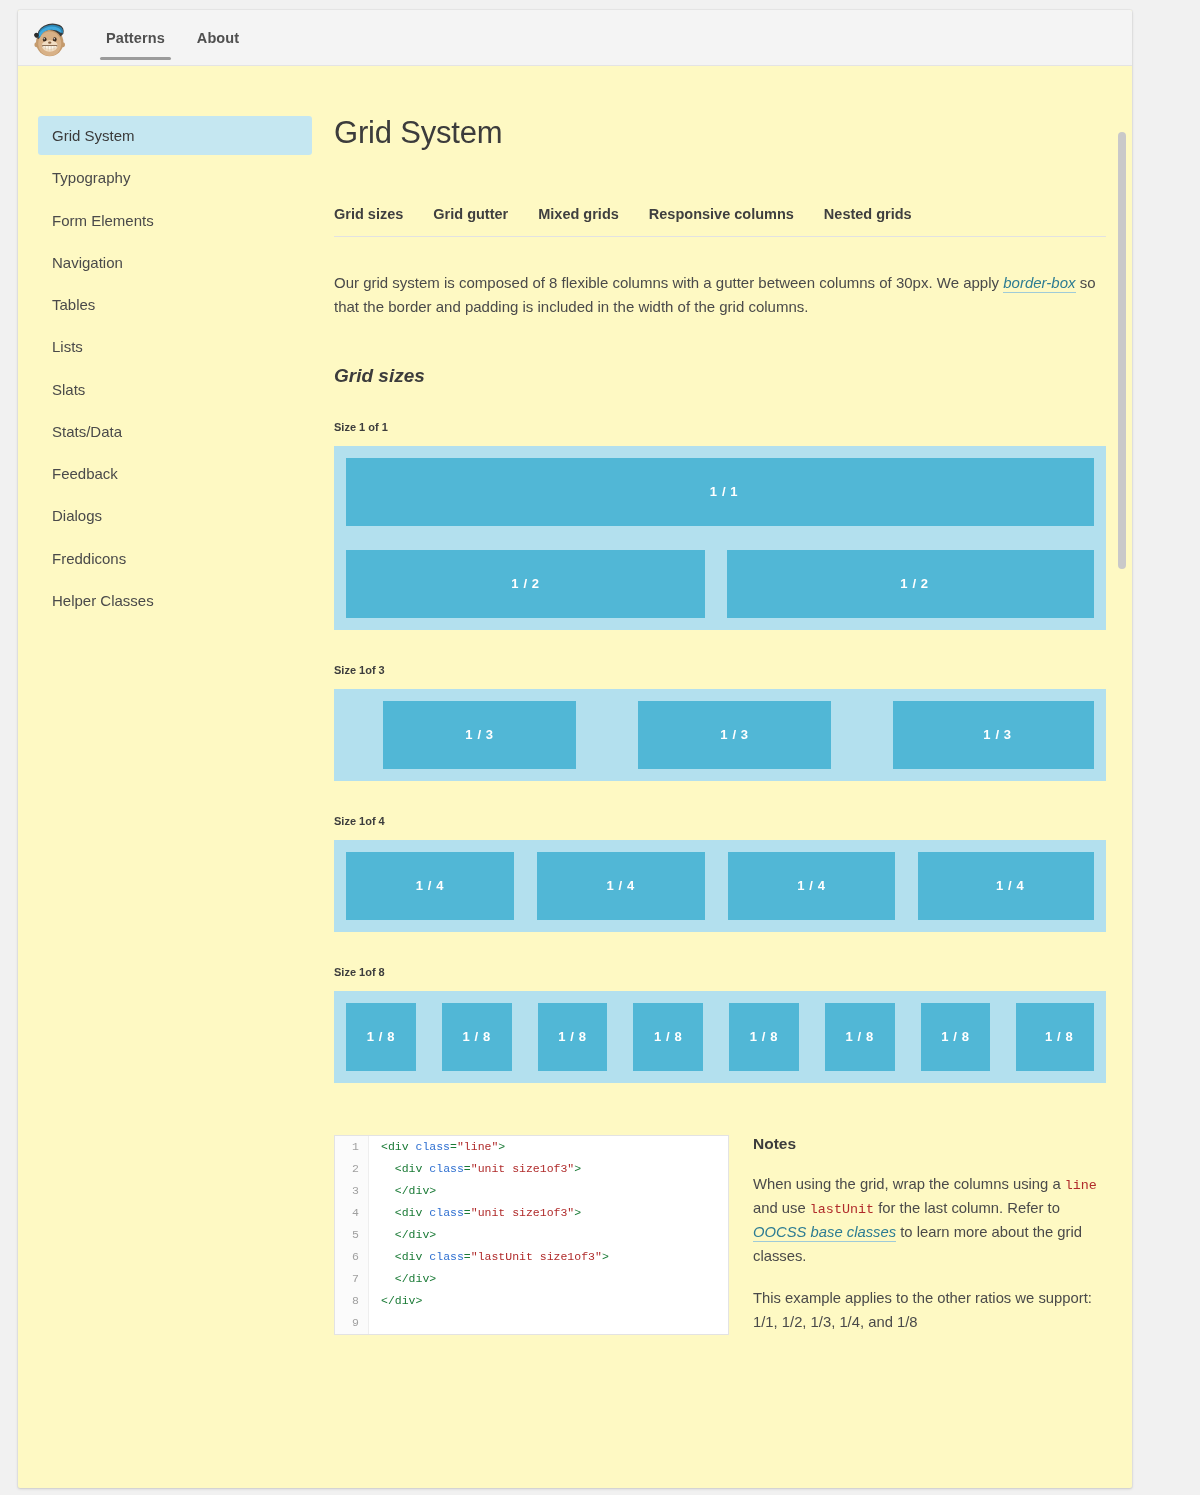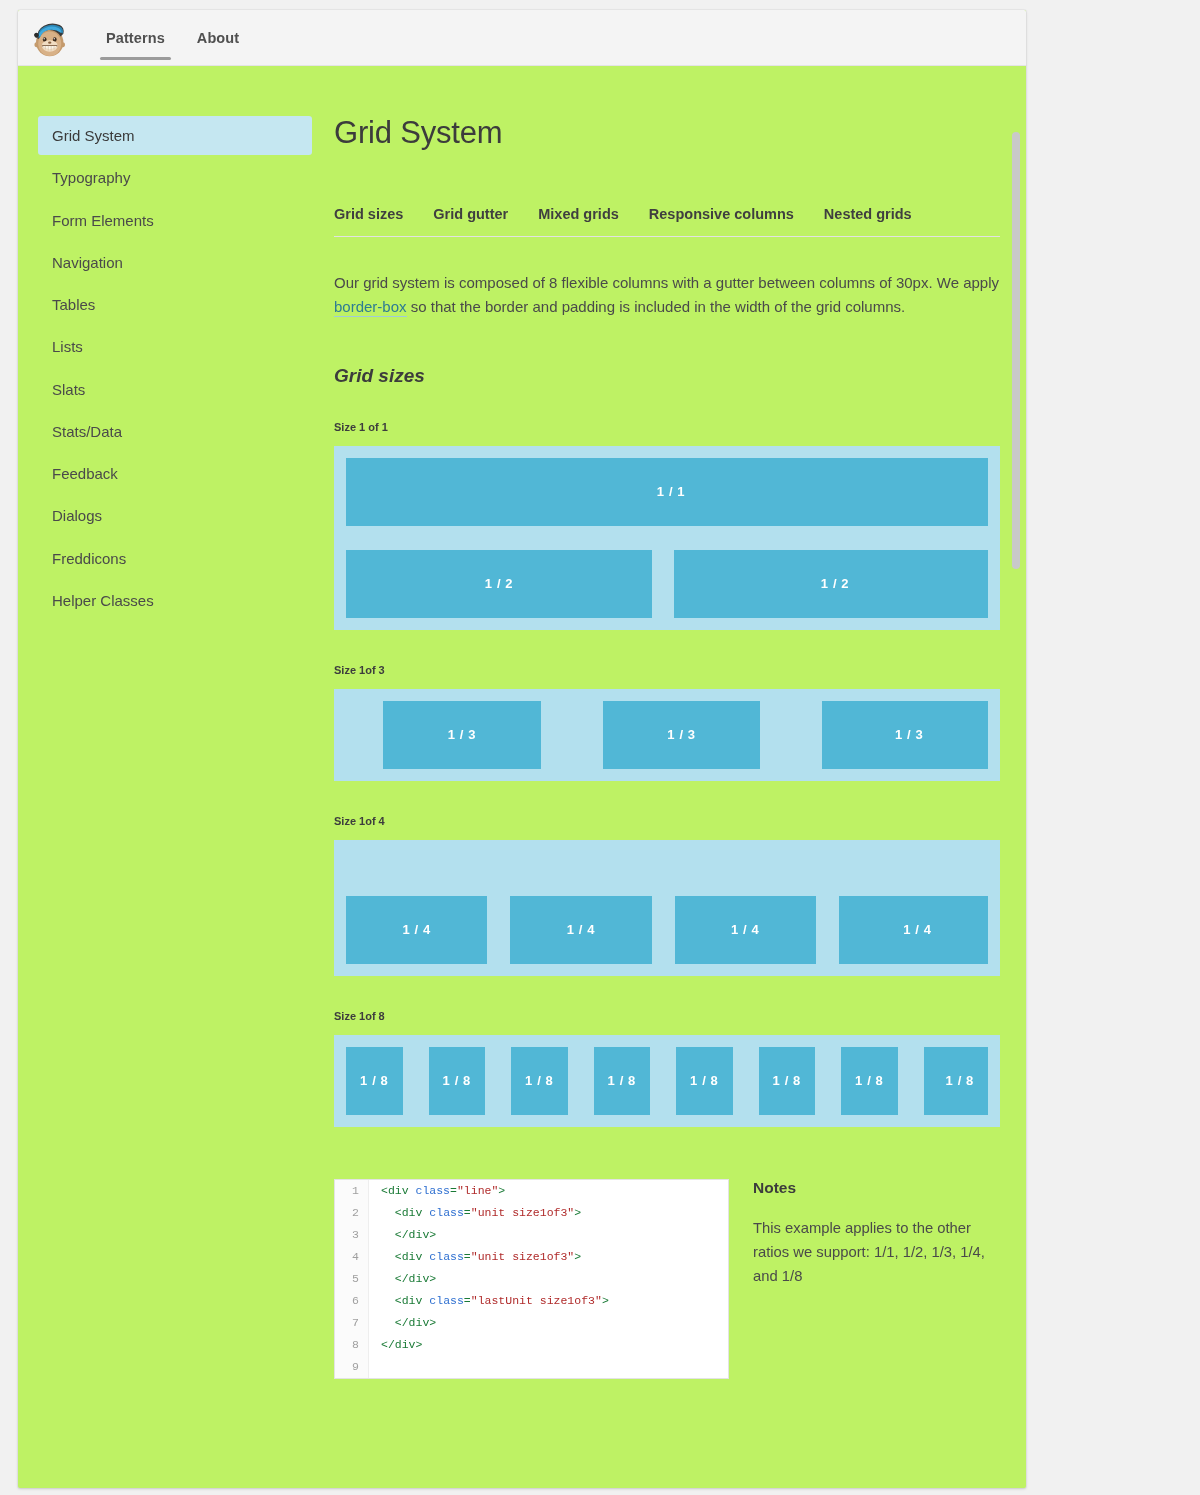--- a/index.html
+++ b/index.html
@@ -11,22 +11,22 @@
     overflow: hidden;
   }
   .page {
     position: relative;
     width: 1200px; height: 1495px;
     background: #f1f1f1;
   }
   .shell {
     position: absolute;
     left: 18px; top: 10px;
-    width: 1008px; height: 1478px;
-    background: #bef264;
+    width: 1114px; height: 1478px;
+    background: #fef9c3;
     box-shadow: 0 1px 3px rgba(0,0,0,0.14), 0 0 0 1px rgba(0,0,0,0.03);
     border-radius: 2px;
     overflow: hidden;
   }
 
   
   .topbar {
     position: relative;
     height: 56px;
     background: #f4f4f4;
@@ -119,20 +119,21 @@
     font-size: 15px;
     line-height: 1.62;
     color: #4a4a4a;
     max-width: 810px;
   }
   .inline-link {
     color: #2d7c93;
     text-decoration: none;
     border-bottom: 1px solid #9fcbd8;
     padding-bottom: 1px;
+    font-style: italic;
   }
 
   .sec-title {
     font-style: italic;
     font-weight: bold;
     font-size: 19px;
     color: #3c3c3c;
     margin: 45px 0 0 0;
   }
 
@@ -158,21 +159,21 @@
     justify-content: center;
     color: #ffffff;
     font-size: 13px;
     font-weight: bold;
     letter-spacing: 0.6px;
     min-width: 0;
   }
   .gridline.g1  .gunit { flex: 1 1 0; }
   .gridline.g2  .gunit { flex: 1 1 0; margin-right: 22px; }
   .gridline.g3  .gunit { flex: 1 1 0; margin-right: 25px; margin-left: 37px; }
-  .gridline.g4  .gunit { flex: 1 1 0; margin-right: 23px; margin-top: 44px; }
+  .gridline.g4  .gunit { flex: 1 1 0; margin-right: 23px; }
   .gridline.g8  .gunit { flex: 1 1 0; margin-right: 26px; }
   .gridline .gunit:last-child { margin-right: 0; padding-left: 8px; }
 
   
   .bottom {
     display: flex;
     margin-top: 52px;
     align-items: flex-start;
   }
   .codebox {
@@ -386,20 +387,21 @@
                 <div class="codeline"><span class="tok-punc">&lt;/div&gt;</span></div>
               </div>
               <div class="coderow">
                 <div class="gutter">9</div>
                 <div class="codeline">&nbsp;</div>
               </div>
             </div>
 
           <div class="notes">
             <div class="notes-title">Notes</div>
+            <p class="notes-p"><span>When using the grid, wrap the columns using a </span><span class="mono-red">line</span><span> and use </span><span class="mono-red">lastUnit</span><span> for the last column. Refer to </span><a class="inline-link" href="#">OOCSS base classes</a><span> to learn more about the grid classes.</span></p>
             <p class="notes-p">This example applies to the other ratios we support: 1/1, 1/2, 1/3, 1/4, and 1/8</p>
           </div>
         </div>
 
       </div>
     </div>
 
     <div class="scrollbar-track">
       <div class="scrollbar-thumb"></div>
     </div>

